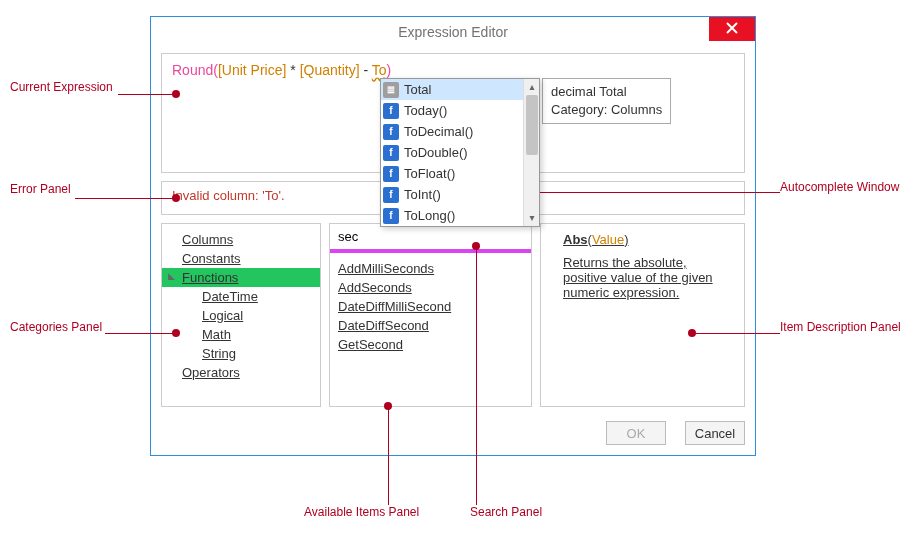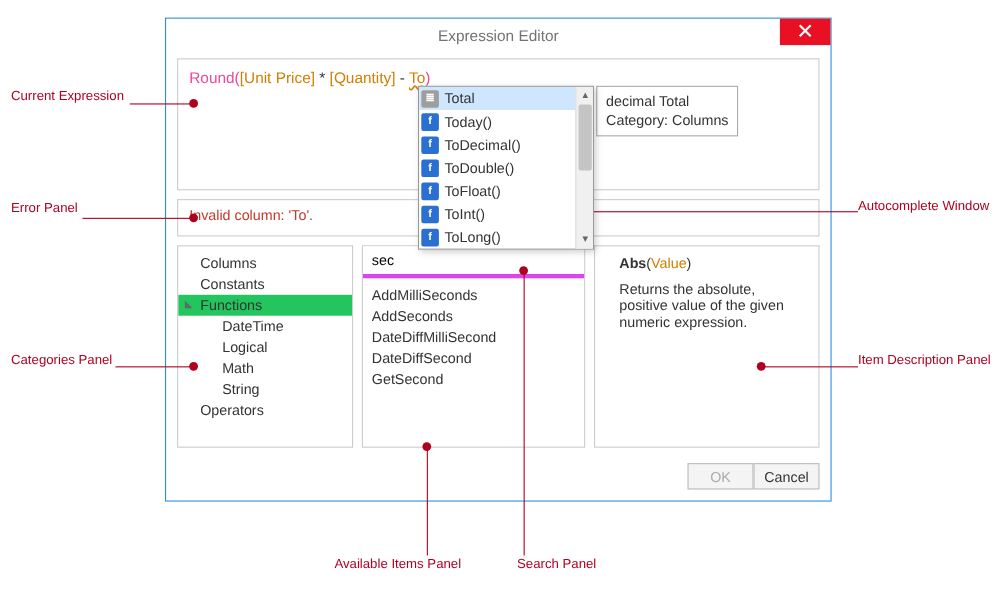--- a/index.html
+++ b/index.html
@@ -57,38 +57,38 @@
     align-items: center; justify-content: center;
   }
   .closebtn svg { width: 12px; height: 12px; }
   .body-pad { padding: 6px 10px 10px 10px; display:flex; flex-direction:column; gap:8px; position:relative; flex:1;}
   .panel { border: 1px solid #ccc; background: #fff; }
   .expr-panel { height: 120px; padding: 8px 10px; font-size:14px; position:relative;}
   .expr-func { color: #ec4899; }
   .expr-field { color: #d17f00; }
   .expr-partial { color: #d17f00; text-decoration: underline wavy #d17f00; text-underline-offset:2px;}
   .error-panel { height: 34px; padding: 6px 10px; color: #c0392b; font-size:13px; position:relative;}
-  .lower { flex:1; display:flex; gap:8px; }
+  .lower { flex:1; display:flex; gap:8px;text-decoration:underline; }
   .cats { width: 160px; border:1px solid #ccc; padding: 6px 0; overflow:hidden;}
   .cats .item { padding: 2px 0 2px 20px; font-size:13px; cursor:default;}
   .cats .item.child { padding-left: 40px; }
   .cats .item.sel { background: #22c55e; position:relative;}
   .cats .item.sel::before {
     content: "◢"; position:absolute; left:6px; top:3px; font-size:9px; color:#666; transform: scaleX(-1);
   }
   .mid { flex:1; border:1px solid #ccc; display:flex; flex-direction:column; }
   .mid .search { border-bottom:4px solid #d946ef; padding:0;}
   .mid .search input { width:100%; border:none; outline:none; padding:5px 8px; font-family:inherit; font-size:13px;}
   .mid .list { flex:1; padding:6px 8px; overflow:auto;}
   .mid .list .li { padding:2px 0; font-size:13px;}
   .desc { width: 205px; border:1px solid #ccc; padding:8px 22px; font-size:13px;}
   .desc .sig { margin-bottom:8px;}
   .desc .sig .fname { color:#333; font-weight:600;}
   .desc .sig .arg { color:#d17f00;}
-  .btnrow { display:flex; justify-content:flex-end; gap:0; margin-top:6px;}
+  .btnrow { display:flex; justify-content:flex-end; gap:19px; margin-top:6px;}
   .btn { min-width:60px; height:24px; border:1px solid #bbb; background:#f4f4f4; font-size:13px; display:flex; align-items:center; justify-content:center;}
   .btn.disabled { color:#aaa; }
 
   
   .ac {
     position: absolute;
     left: 218px; top: 24px;
     width: 160px;
     border: 1px solid #999;
     background: #fff;

